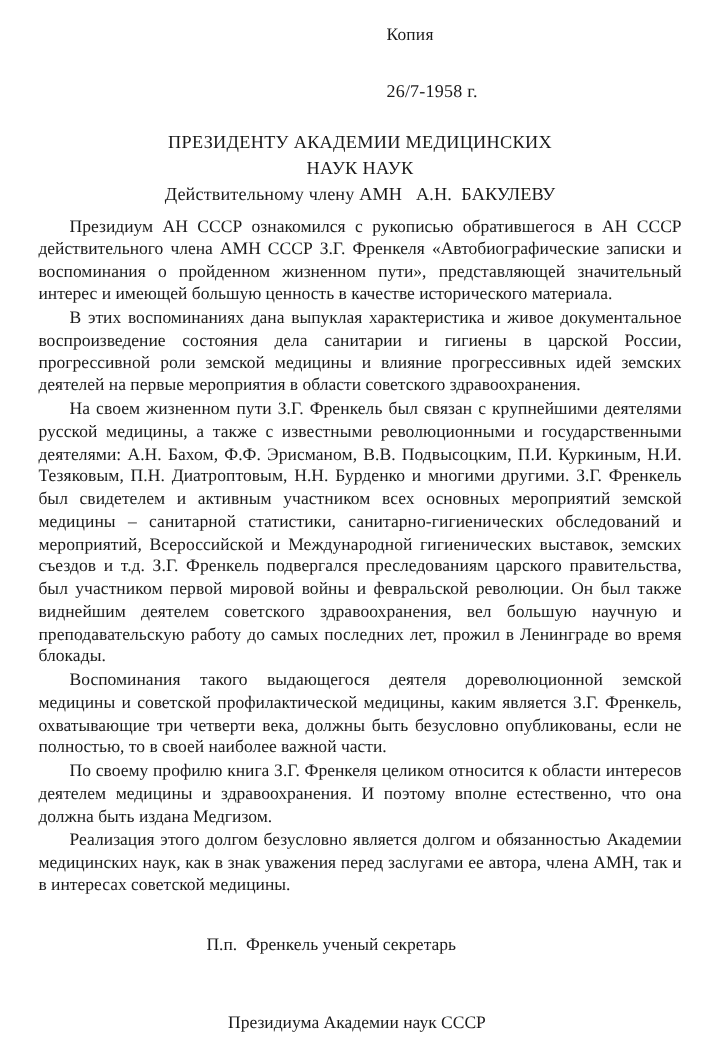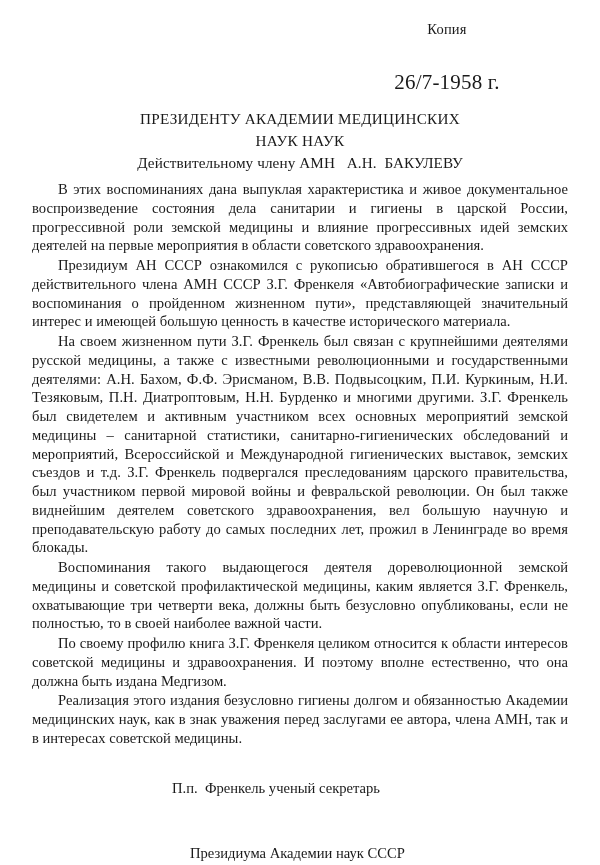--- a/index.html
+++ b/index.html
@@ -22,34 +22,34 @@
     inset: 0;
     padding: 0;
   }
 
   
   .header-block {
     position: absolute;
     top: 18px;
     right: 28px;
     width: 250px;
-    text-align: center;
+    text-align: left;
     font-size: 14.5px;
     line-height: 1.55;
   }
   .copy-label {
     display: block;
     font-size: 14.5px;
     letter-spacing: 0.2px;
     margin-bottom: 26px;
   }
   .doc-date,
   .doc-number {
     display: block;
-    font-size: 21px;
+    font-size: 15px;
     letter-spacing: 0.2px;
     white-space: pre;
   }
   .doc-number { margin-top: 2px; }
 
   
   .addressee {
     position: absolute;
     top: 108px;
     left: 0;
@@ -127,26 +127,26 @@
     <span class="doc-date">26/7-1958 г.</span>
   </div>
 
   <div class="addressee">
     <span class="addressee-line1">ПРЕЗИДЕНТУ АКАДЕМИИ МЕДИЦИНСКИХ</span>
     <span class="addressee-line2">НАУК НАУК</span>
     <span class="addressee-line3">Действительному члену АМН   А.Н.  БАКУЛЕВУ</span>
   </div>
 
   <div class="body-text">
+    <p class="para">Президиум АН СССР ознакомился с рукописью обратившегося в АН СССР действительного  члена АМН СССР  З.Г. Френкеля  «Автобиографические записки и воспоминания о пройденном жизненном пути», представляющей  значительный интерес и имеющей большую ценность в качестве исторического материала.</p>
     <p class="para">В этих воспоминаниях дана выпуклая характеристика  и живое документальное воспроизведение состояния дела санитарии  и гигиены в царской России, прогрессивной роли земской медицины   и влияние прогрессивных идей земских деятелей на первые мероприятия в области советского здравоохранения.</p>
-    <p class="para">Президиум АН СССР ознакомился с рукописью обратившегося в АН СССР действительного  члена АМН СССР  З.Г. Френкеля  «Автобиографические записки и воспоминания о пройденном жизненном пути», представляющей  значительный интерес и имеющей большую ценность в качестве исторического материала.</p>
     <p class="para tight">На своем жизненном пути З.Г. Френкель был связан с крупнейшими деятелями русской медицины, а также с известными революционными и государственными деятелями: А.Н. Бахом, Ф.Ф. Эрисманом, В.В. Подвысоцким, П.И. Куркиным, Н.И. Тезяковым, П.Н. Диатроптовым, Н.Н. Бурденко и многими другими. З.Г. Френкель был свидетелем и активным участником всех основных мероприятий земской медицины – санитарной статистики, санитарно-гигиенических обследований и мероприятий, Всероссийской и Международной гигиенических выставок, земских съездов и т.д.   З.Г. Френкель подвергался преследованиям царского правительства, был участником первой мировой войны и февральской революции. Он был также виднейшим деятелем советского здравоохранения, вел большую научную и преподавательскую работу до самых последних лет, прожил в Ленинграде во время блокады.</p>
     <p class="para">Воспоминания такого выдающегося деятеля дореволюционной земской медицины и советской профилактической медицины, каким является  З.Г. Френкель, охватывающие три четверти века, должны быть безусловно опубликованы, если не полностью, то в своей наиболее важной части.</p>
-    <p class="para">По своему профилю книга З.Г. Френкеля целиком  относится к области интересов советской медицины и здравоохранения. И поэтому вполне естественно, что она должна быть издана Медгизом.</p>
-    <p class="para">Реализация этого издания безусловно гигиены долгом и обязанностью Академии медицинских наук, как в знак уважения  перед заслугами ее автора, члена АМН, так и в интересах советской медицины.</p>
+    <p class="para">По своему профилю книга З.Г. Френкеля целиком  относится к области интересов деятелем медицины и здравоохранения. И поэтому вполне естественно, что она должна быть издана Медгизом.</p>
+    <p class="para">Реализация этого долгом безусловно является долгом и обязанностью Академии медицинских наук, как в знак уважения  перед заслугами ее автора, члена АМН, так и в интересах советской медицины.</p>
   </div>
 
   <div class="signature">
     <span class="sig-row sig-line1">П.п.  Френкель ученый секретарь</span>
     <span class="sig-row sig-line2">Президиума Академии наук СССР</span>
   </div>
 
 </div>
 
 </body></html>

